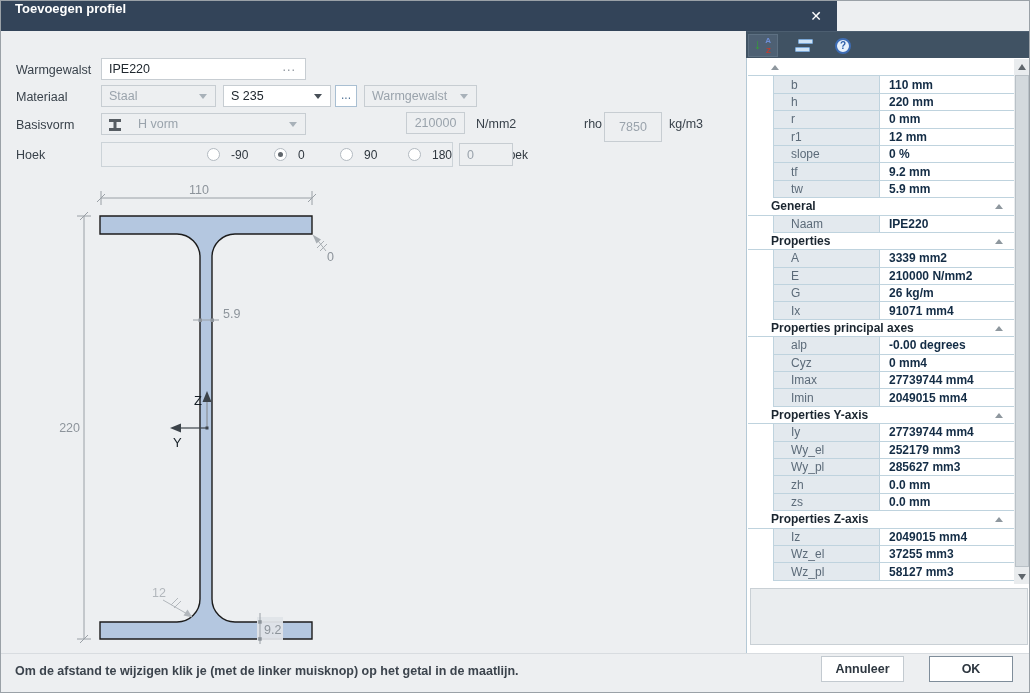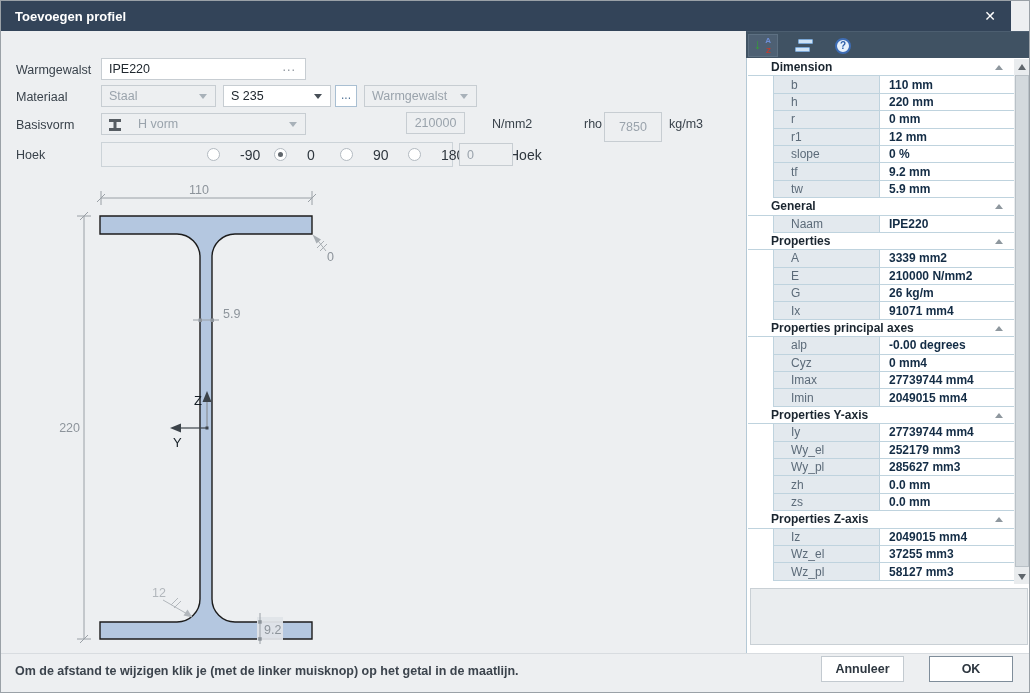--- a/index.html
+++ b/index.html
@@ -2,22 +2,22 @@
 <html><head>
 <meta charset="utf-8">
 <style>
   * { margin:0; padding:0; box-sizing:border-box; }
   html,body { background:#cfd3d6; }
   body { font-family:"Liberation Sans","DejaVu Sans",sans-serif; }
   #dialog { position:relative; width:1030px; height:693px; background:#edeff1;
             border:1px solid #9aa1a7; overflow:hidden; }
 
   
-  #titlebar { position:absolute; left:0; top:0; width:1010px; height:30px;
-              background:#334459; display:flex; align-items:center; }
+  #titlebar { position:absolute; left:0; top:0; width:836px; height:30px;
+              background:#334459; display:flex; }
   #titlebar .title { color:#fff; font-weight:bold; font-size:13px; padding-left:14px; }
   #close-btn { position:absolute; right:12px; top:6px; width:18px; height:18px;
                color:#fff; font-size:14px; line-height:18px; text-align:center; cursor:pointer; }
 
   
   .form-label { position:absolute; font-size:12.5px; color:#39424b; }
   .input, .select { position:absolute; background:#fff; border:1px solid #c7cdd2;
                     font-size:12.5px; color:#20282f; display:flex; align-items:center;
                     padding-left:7px; }
   .disabled { background:#edeff1; color:#9aa3ac; }
@@ -33,21 +33,21 @@
   .center-text { justify-content:center; padding-left:0; }
 
   
   #hoek-group { position:absolute; left:100px; top:141px; width:352px; height:25px;
                 border:1px solid #ccd3d8; }
   .radio-item { position:absolute; top:0; height:23px; display:flex; align-items:center; cursor:pointer; }
   .radio-circle { width:13px; height:13px; border-radius:50%; background:#fff;
                   border:1px solid #b3bac1; position:relative; }
   .radio-circle.checked::after { content:""; position:absolute; left:3px; top:3px;
                   width:5px; height:5px; border-radius:50%; background:#60666c; }
-  .radio-label { font-size:14px; color:#2e363e; margin-left:20px; }
+  .radio-label { font-size:12px; color:#2e363e; margin-left:11px; }
 
   
   #ibeam-icon { position:absolute; left:6px; top:4px; width:14px; height:14px; }
 
   
   svg text { font-family:"Liberation Sans","DejaVu Sans",sans-serif; font-size:12.5px; }
   svg text.dim { fill:#8d949b; cursor:pointer; }
   svg text.dim-light { fill:#b2b7bc; cursor:pointer; }
   svg text.axis { fill:#161f27; font-size:13px; }
 
@@ -148,21 +148,21 @@
       <rect x="1" y="1" width="12" height="3" fill="#565c62"></rect>
       <rect x="1" y="10" width="12" height="3" fill="#565c62"></rect>
       <rect x="5.5" y="3" width="3" height="8" fill="#565c62"></rect>
     </svg>
     <span>H vorm</span>
     <span class="dd-arrow"></span>
   </div>
   <div class="input disabled center-text" style="left:405px;top:111px;width:59px;height:22px">
     <span>210000</span>
   </div>
-  <span class="unit-label" style="left:491px;top:116px">N/mm2</span>
+  <span class="unit-label" style="left:475px;top:116px">N/mm2</span>
   <span class="unit-label" style="left:583px;top:116px">rho</span>
   <div class="input disabled center-text" style="left:603px;top:111px;width:58px;height:30px">
     <span>7850</span>
   </div>
   <span class="unit-label" style="left:668px;top:116px">kg/m3</span>
 
   <div id="hoek-group">
       <span class="radio-item" style="left: 105px;">
         <span class="radio-circle"></span>
         <span class="radio-label">-90</span>
@@ -271,21 +271,20 @@
       </span>
     </div>
     <div class="tool-btn" style="left:82px">
       <span id="help-icon">?</span>
     </div>
   </div>
 
   <div id="panel-body">
     <div id="prop-table">
         <div class="prop-header">
-          <span class="prop-header-title">Dimension</span>
           <span class="chev"></span>
         </div>
         <div class="prop-row">
           <span class="cell gutter"></span>
           <span class="cell label">b</span>
           <span class="cell value">110 mm</span>
         </div>
         <div class="prop-row">
           <span class="cell gutter"></span>
           <span class="cell label">h</span>

